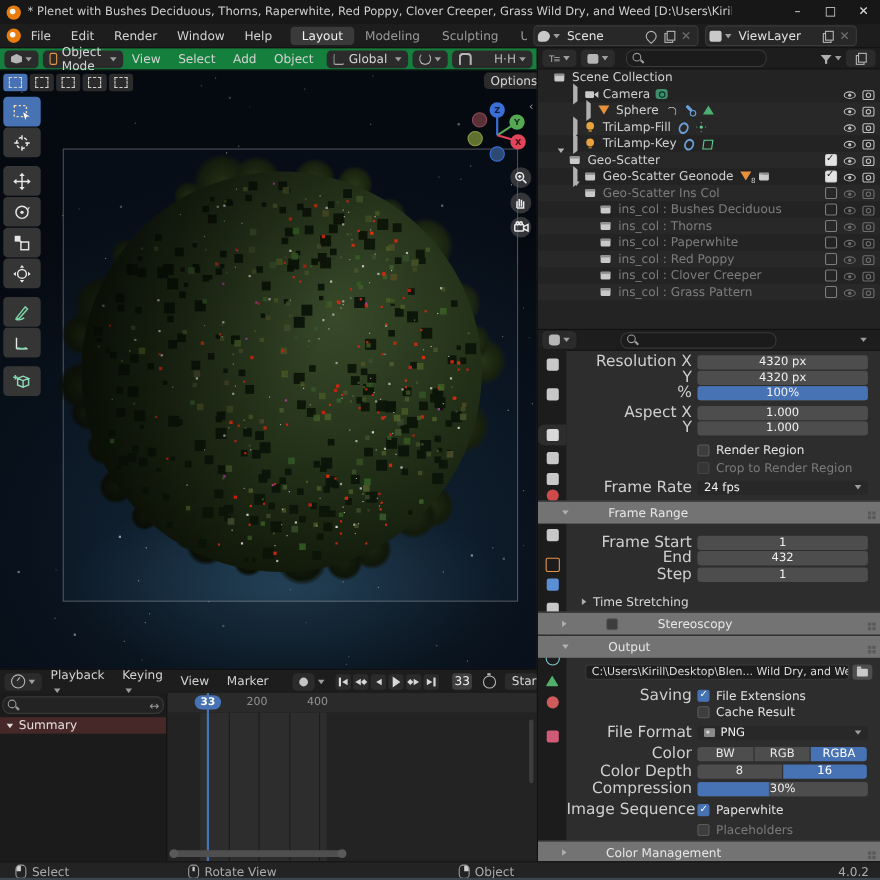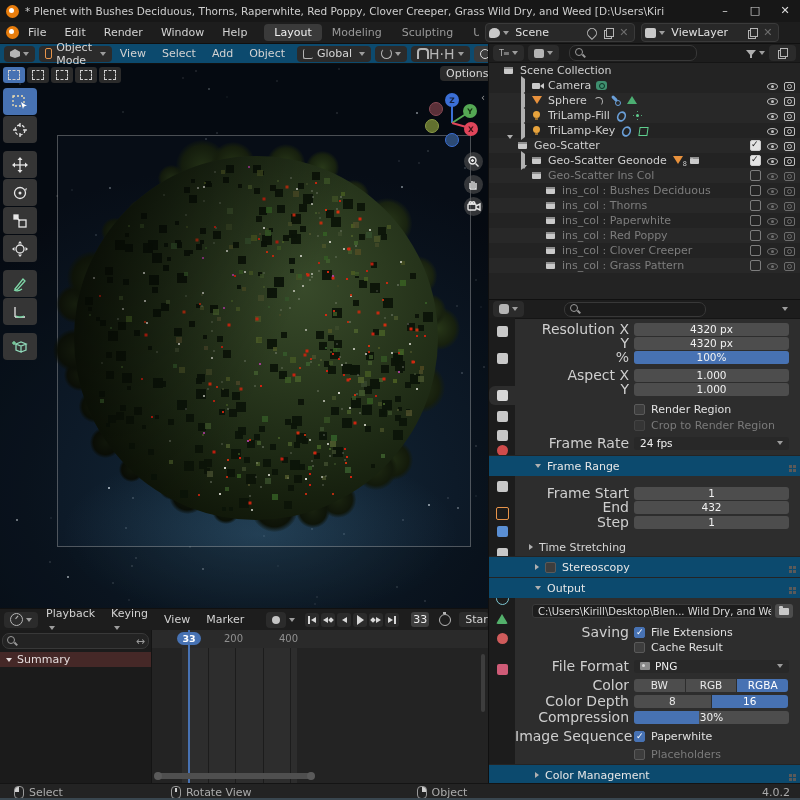--- a/index.html
+++ b/index.html
@@ -38,21 +38,21 @@
   .ic-cam::after{content:"";position:absolute;left:4px;top:4px;width:3px;height:3px;border-radius:50%;border:1px solid #c0c0c0;}
   .dim .ic-eye::before,.dim .ic-cam::before{border-color:#6e6e6e;}
   .dim .ic-eye::after{background:#6e6e6e;} .dim .ic-cam::after{border-color:#6e6e6e;}
   .mag{position:relative;width:12px;height:12px;display:inline-block;}
   .mag::before{content:"";position:absolute;left:1px;top:1px;width:6px;height:6px;border:1.5px solid #9a9a9a;border-radius:50%;}
   .mag::after{content:"";position:absolute;left:8px;top:8px;width:4px;height:1.5px;background:#9a9a9a;transform:rotate(45deg);}
   .funnel{width:0;height:0;border-left:5px solid transparent;border-right:5px solid transparent;border-top:6px solid #b0b0b0;position:relative;display:inline-block;}
   .funnel::after{content:"";position:absolute;left:-1px;top:-6px;width:2px;height:8px;background:#b0b0b0;}
   .dots4{width:3px;height:3px;background:#5a5a5a;box-shadow:4px 0 0 #5a5a5a,0 4px 0 #5a5a5a,4px 4px 0 #5a5a5a;display:inline-block;}
   
-  #vp-header{left:0;top:44px;width:488px;height:20px;background:#0c4a6e;display:flex;align-items:center;border-bottom:1px solid #101010;box-sizing:border-box;}
+  #vp-header{left:0;top:44px;width:488px;height:20px;background:#15803d;display:flex;align-items:center;border-bottom:1px solid #101010;box-sizing:border-box;}
   .hbtn{display:flex;align-items:center;background:#2b2b2b;border-radius:4px;height:16px;padding:0 6px;margin-left:4px;}
   .hmenu{padding:0 8px;color:#d2d2d2;}
   #viewport{left:0;top:64px;width:488px;height:544px;overflow:hidden;background:radial-gradient(ellipse 430px 330px at 258px 430px,#13293a 0%,#0d1a28 46%,#070d16 100%);}
   #cam-border{position:absolute;left:57px;top:71px;width:412px;height:410px;border:1px solid rgba(160,160,160,0.45);box-shadow:0 0 0 600px rgba(0,0,0,0.22);}
   #planet{position:absolute;left:74px;top:92px;width:364px;height:364px;border-radius:50%;overflow:hidden;
      background:radial-gradient(circle at 63% 36%,#384a2a 0%,#2b3a1f 26%,#1d2914 52%,#101709 76%,#080c06 100%);}
   #planet .shade{position:absolute;inset:0;background:linear-gradient(115deg,rgba(0,0,0,0.55) 8%,rgba(0,0,0,0) 55%);}
   .dot0{position:absolute;width:0;height:0;}
   #selmode{left:3px;top:67px;display:flex;gap:2px;}
   .smbtn{width:22px;height:16px;background:#2b2b2b;border-radius:3px;position:relative;}
@@ -123,21 +123,21 @@
   .pctrl.dd{background:#282828;justify-content:flex-start;padding-left:6px;box-sizing:border-box;}
   .pctrl.dd .chev{position:absolute;right:6px;}
   .seg{margin-left:5px;width:155px;height:13px;display:flex;gap:1px;}
   .seg div{flex:1;background:#4d4d4d;color:#e8e8e8;display:flex;align-items:center;justify-content:center;font-size:10.5px;}
   .seg div:first-child{border-radius:3px 0 0 3px;} .seg div:last-child{border-radius:0 3px 3px 0;}
   .seg div.sel{background:#4772b3;color:#fff;}
   .pcb{width:11px;height:11px;border-radius:2px;background:#3d3d3d;border:1px solid #5a5a5a;box-sizing:border-box;flex:none;position:relative;}
   .pcb.checked{background:#4772b3;border-color:#4772b3;}
   .pcb.checked::after{content:"✓";position:absolute;left:1px;top:-1px;font-size:9px;color:#fff;font-weight:bold;}
   .cblabel{margin-left:6px;color:#e0e0e0;}
-  .phead{position:absolute;left:-26px;right:0;height:20px;background:#0c4a6e;border-top:1px solid #242424;display:flex;align-items:center;padding-left:46px;color:#e6e6e6;}
+  .phead{position:absolute;left:-26px;right:0;height:20px;background:#737373;border-top:1px solid #242424;display:flex;align-items:center;padding-left:22px;color:#e6e6e6;gap:30px;}
   .phead .dots4{position:absolute;right:8px;}
   .phead .tri-down,.phead .tri-right{margin-right:6px;}
   .grayedtxt{color:#7a7a7a !important;}
   .pathfield{position:absolute;left:17px;height:14px;width:240px;background:#1d1d1d;border:1px solid #3a3a3a;border-radius:3px;color:#dcdcdc;
              display:flex;align-items:center;padding:0 5px;box-sizing:border-box;white-space:nowrap;overflow:hidden;font-size:10px;}
   .folderbtn{position:absolute;left:260px;width:18px;height:14px;background:#4d4d4d;border-radius:3px;display:flex;align-items:center;justify-content:center;}
   .folder{width:10px;height:7px;background:#c9c9c9;border-radius:1px;position:relative;}
   .folder::before{content:"";position:absolute;left:0;top:-2px;width:4px;height:2px;background:#c9c9c9;border-radius:1px 1px 0 0;}
   .imgic{width:10px;height:8px;background:#8a8a8a;border-radius:1px;position:relative;margin-right:5px;}
   .imgic::after{content:"";position:absolute;left:2px;top:2px;width:3px;height:3px;border-radius:50%;background:#d8d8d8;}
@@ -244,21 +244,21 @@
       <span class="mini-ic" style="width:9px;height:9px;background:none;border-left:1.5px solid #b5b5b5;border-bottom:1.5px solid #b5b5b5"></span>
       <span style="margin:0 4px">Global</span>
         <span class="chev"></span>
     </span>
     <span class="hbtn">
         <span class="mini-ic" style="width:9px;height:9px;border-radius:50%;background:none;border:1.5px solid #b5b5b5;border-top-color:transparent"></span>
         <span class="chev"></span>
       </span>
     <span class="hbtn">
       <span class="mini-ic" style="width:8px;height:9px;background:none;border:2px solid #b5b5b5;border-bottom:none;border-radius:4px 4px 0 0"></span>
-      <span style="color:#b5b5b5;font-size:14px;margin-left:0">H·H</span>
+      <span style="color:#b5b5b5;font-size:11px;margin-left:20px">H·H</span>
         <span class="chev"></span>
     </span>
     <span class="hbtn" style="background:#3a3a3a">
         <span class="mini-ic" style="width:8px;height:8px;border-radius:50%;background:none;border:1.5px solid #d8d8d8"></span>
       </span>
     <span class="hbtn">
         <span class="mini-ic" style="width:9px;height:8px;background:none;border-bottom:1.5px solid #8a8a8a;border-radius:50% 50% 0 0;border-top:1.5px solid #8a8a8a"></span>
         <span class="chev"></span>
       </span>
     <span class="hbtn" style="margin-left:8px">
@@ -468,21 +468,21 @@
         <div class="ol-row" style="padding-left: 32px;">
           <span class="ol-ex"><span class="tri-right"></span></span>
           <span class="ol-ic ic-cameraobj"></span>
           <span class="ol-label">Camera</span>
           <span class="ol-ic ic-camdata"></span>
           <span class="ol-right">
             <span class="ic-eye"></span>
             <span class="ic-cam"></span>
           </span>
         </div>
-        <div class="ol-row alt" style="padding-left: 32px;">
+        <div class="ol-row alt" style="padding-left: 44px;">
           <span class="ol-ex"><span class="tri-right"></span></span>
           <span class="ol-ic ic-geonode"></span>
           <span class="ol-label">Sphere</span>
           <span class="ol-ic ic-anim"></span>
           <span class="ol-ic ic-wrench"></span>
           <span class="ol-ic ic-meshdata"></span>
           <span class="ol-right">
             <span class="ic-eye"></span>
             <span class="ic-cam"></span>
           </span>

